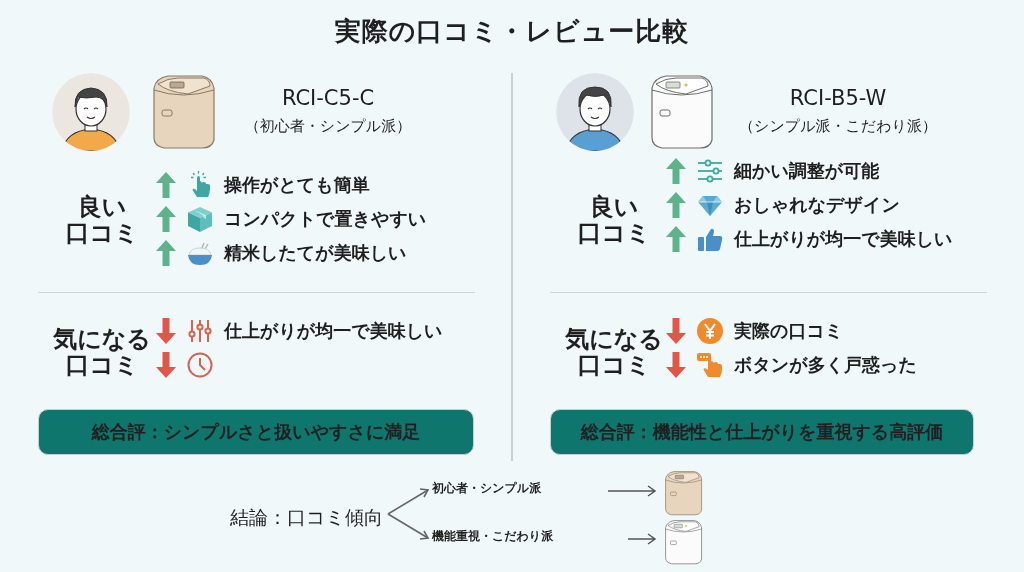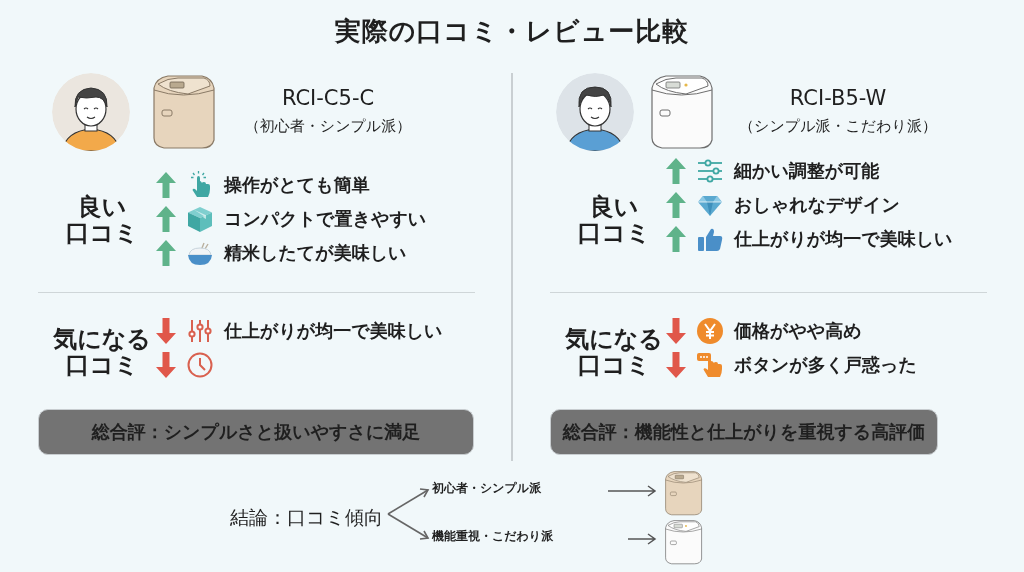--- a/index.html
+++ b/index.html
@@ -30,21 +30,21 @@
   .section-label {
     font-size: 24px; font-weight: bold; text-align: center; line-height: 26px;
   }
   .row { display: flex; align-items: center; height: 34px; }
   .arrow { width: 20px; height: 26px; display: inline-block; margin-right: 10px; }
   .ricon { width: 28px; height: 28px; display: inline-block; margin-right: 10px; }
   .rtext { font-size: 18px; font-weight: bold; white-space: nowrap; }
 
   .summary {
     height: 46px; border: 1.5px solid #c8cdd0; border-radius: 10px;
-    background: #737373;
+    background: #0f766e;
     display: flex; align-items: center; justify-content: center;
     font-size: 18px; font-weight: bold;
   }
   .concl-label { font-size: 19px; font-weight: normal; }
   .concl-item { font-size: 12px; font-weight: bold; white-space: nowrap; }
 </style>
 </head>
 <body>
 
 <svg width="0" height="0" style="position:absolute">
@@ -249,38 +249,38 @@
 </div>
 <div class="abs" style="left:666px;top:314px;">
   <div class="row">
     <svg class="arrow">
         <use href="#down-arrow"></use>
       </svg>
     <svg class="ricon" viewBox="0 0 28 28">
       <circle cx="14" cy="14" r="13" fill="#ef8b2c"></circle>
       <path d="M9 7 L14 14 L19 7 M14 14 V22 M10 15 H18 M10 18.5 H18" stroke="#fff" stroke-width="2" fill="none"></path>
     </svg>
-    <span class="rtext">価格がやや高め</span>
+    <span class="rtext">実際の口コミ</span>
   </div>
   <div class="row">
     <svg class="arrow">
         <use href="#down-arrow"></use>
       </svg>
     <svg class="ricon" viewBox="0 0 28 28">
       <rect x="1" y="2" width="14" height="8" rx="2" fill="#ef8b2c"></rect>
       <circle cx="5" cy="6" r="1" fill="#fff"></circle>
         <circle cx="8" cy="6" r="1" fill="#fff"></circle>
         <circle cx="11" cy="6" r="1" fill="#fff"></circle>
       <path d="M12 9 L12 19 L10 17.5 Q8 16.5 7.5 18.5 L12 26 L24 26 Q26 22 26 18 L26 15 Q26 13 24 13 L22 13 Q22 11 20 11 Q18 11 18 12 Q17 10 15 10 L15 9 Q15 7.5 13.5 7.5 Q12 7.5 12 9 Z" fill="#ef8b2c"></path>
     </svg>
     <span class="rtext">ボタンが多く戸惑った</span>
   </div>
 </div>
 
-<div class="abs summary" style="left:550px;top:409px;width:388px;">総合評：機能性と仕上がりを重視する高評価</div>
+<div class="abs summary" style="left:550px;top:409px;width:424px;">総合評：機能性と仕上がりを重視する高評価</div>
 
 <div class="abs concl-label" style="left:230px;top:505px;">結論：口コミ傾向</div>
 <svg class="abs" style="left:386px;top:478px;" width="46" height="72" viewBox="0 0 46 72">
   <g stroke="#666" stroke-width="1.6" fill="none">
     <path d="M2 36 L42 12"></path>
       <path d="M34 11 L42 12 L38 19"></path>
     <path d="M2 36 L42 60"></path>
       <path d="M38 53 L42 60 L34 61"></path>
   </g>
 </svg>

